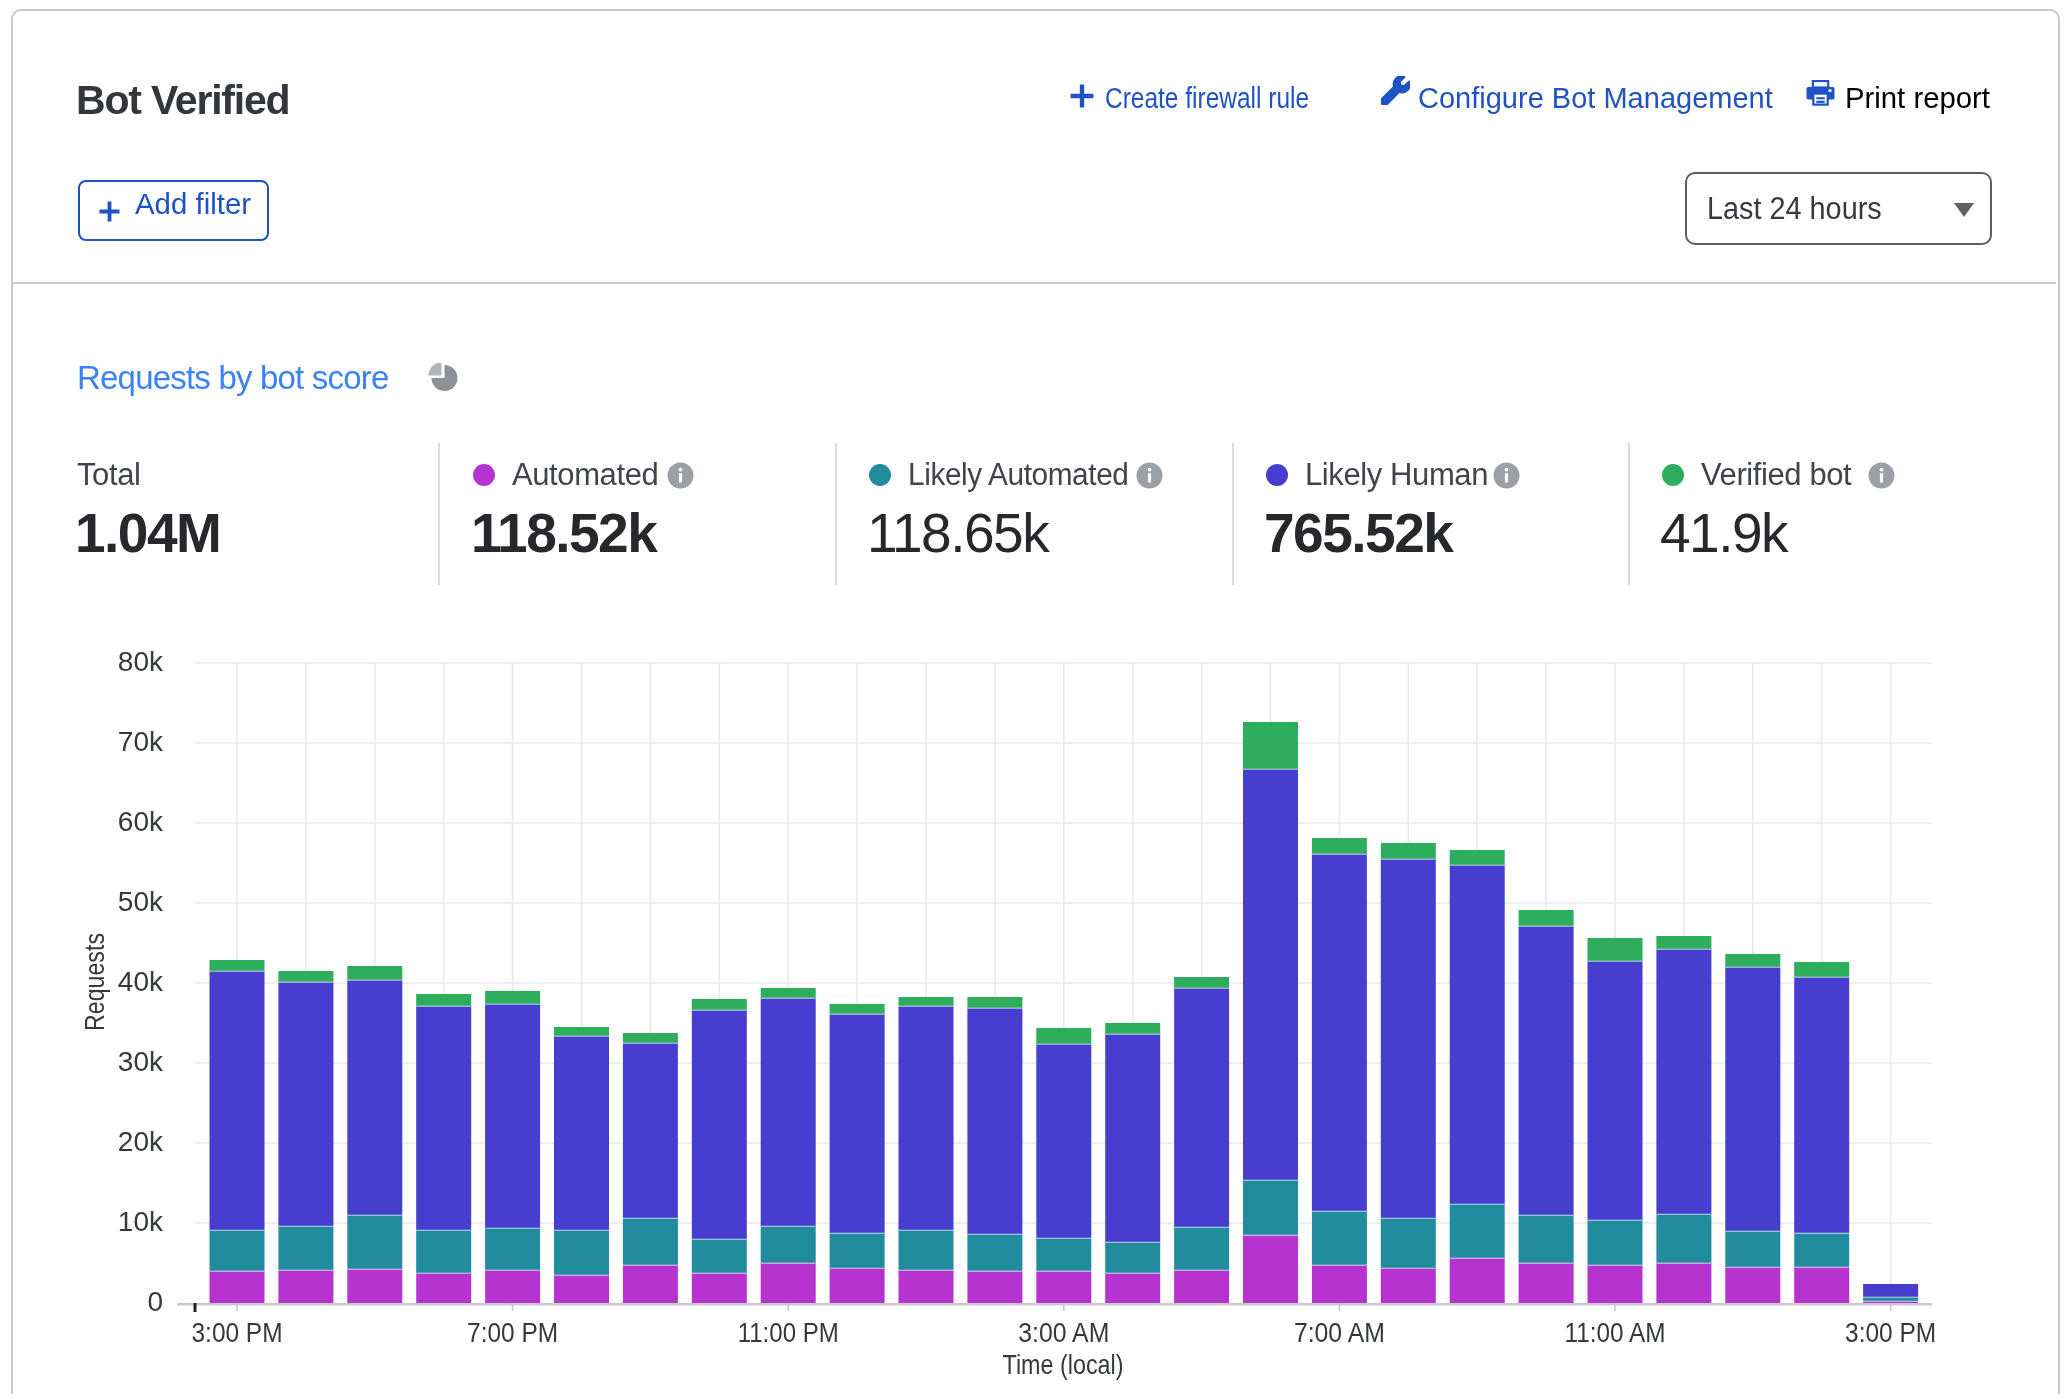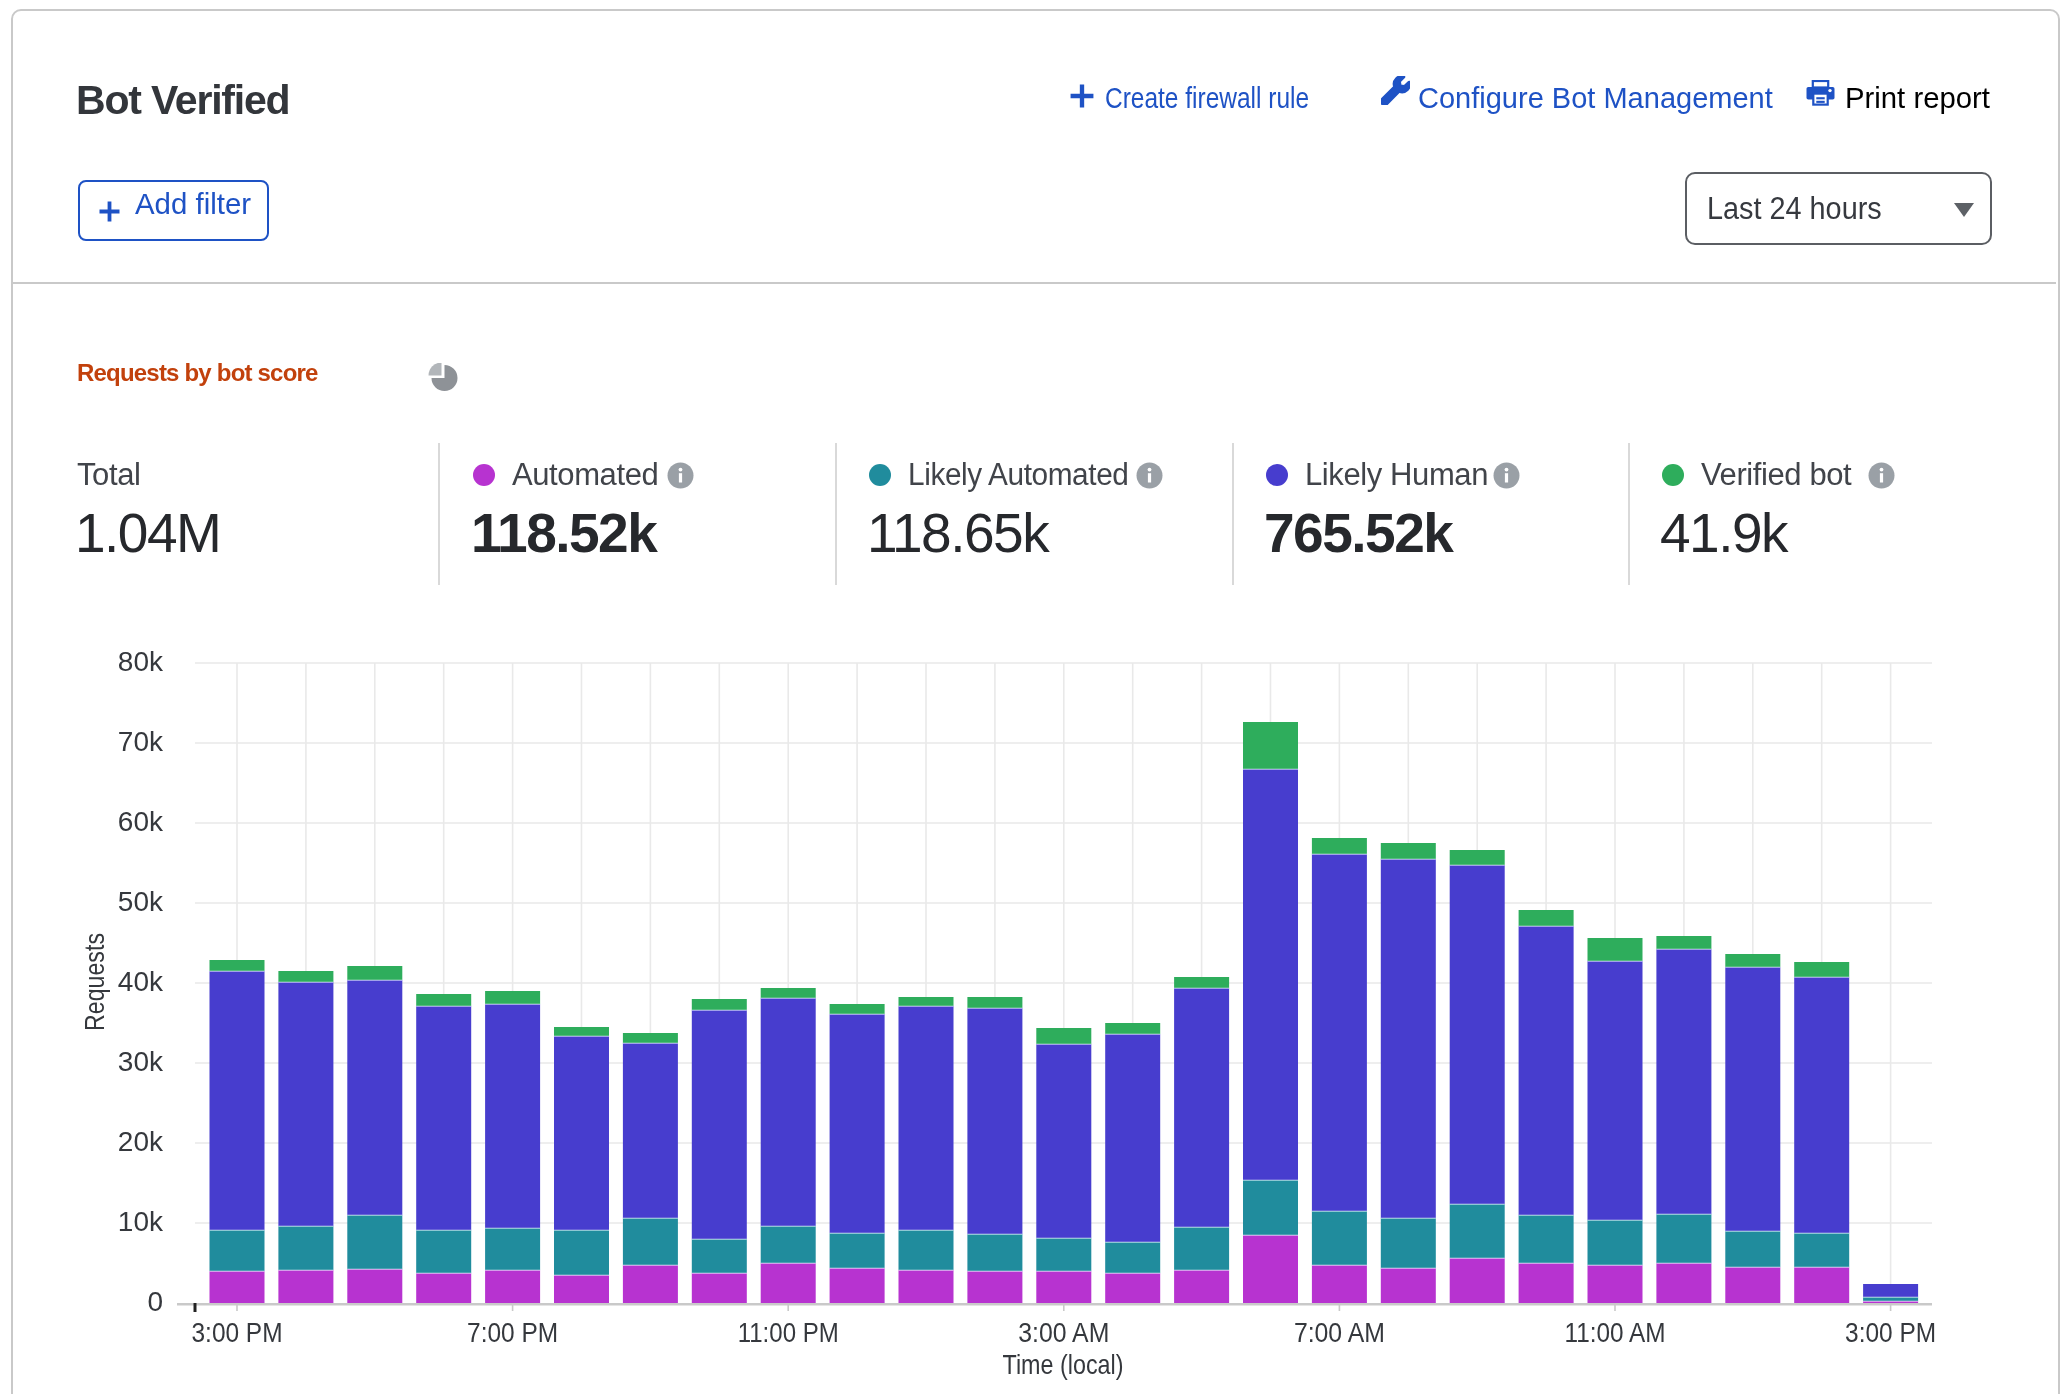--- a/index.html
+++ b/index.html
@@ -33,28 +33,28 @@
 <div class="abs" style="left:78px;top:180px;width:187px;height:57px;border:2px solid #1e52c5;border-radius:8px"></div>
 <svg width="21" height="21" viewBox="0 0 21 21" style="position:absolute;left:99px;top:201px">
     <path d="M8.6 0.5h3.8v8.1h8.1v3.8h-8.1v8.1H8.6v-8.1H0.5V8.6h8.1z" fill="#1e52c5"></path>
   </svg>
 <div class="abs" style="left:135px;top:187px;font-size:30px;color:#1e52c5"><span class="sx" style="transform:scaleX(0.98)">Add filter</span></div>
 
 <div class="abs" style="left:1685px;top:172px;width:303px;height:69px;border:2px solid #5b5e63;border-radius:10px"></div>
 <div class="abs" style="left:1707px;top:191px;font-size:31px;color:#36393f"><span class="sx" style="transform:scaleX(0.93)">Last 24 hours</span></div>
 <div style="position:absolute;left:1954px;top:203px;width:0;height:0;border-left:10.5px solid transparent;border-right:10.5px solid transparent;border-top:14px solid #5d6166"></div>
 
-<div class="abs" style="left:77px;top:359px;font-size:24px;font-weight:bold;letter-spacing:-0.8px;color:#c2410c">Requests by bot score</div>
+<div class="abs" style="left:77px;top:359px;font-size:33px;font-weight:normal;letter-spacing:-0.8px;color:#3b82f6">Requests by bot score</div>
 <svg width="30" height="30" viewBox="0 0 30 30" style="position:absolute;left:428px;top:363px">
     <path d="M16.5 2 A13 13 0 1 1 3.5 15 L16.5 15 Z" fill="#8e9297"></path>
     <path d="M13.5 12.5 L13.5 -0.5 A13 13 0 0 0 0.5 12.5 Z" fill="#b2b6ba"></path>
   </svg>
 
 <div style="position:absolute;left:77px;top:457px;font-size:31px;letter-spacing:-0.4px;color:#41444a">Total</div>
-<div style="position:absolute;left:75px;top:501px;font-size:55px;letter-spacing:-1.5px;font-weight:normal;color:#26282c">1.04M</div>
+<div style="position:absolute;left:75px;top:501px;font-size:55px;letter-spacing:-1.5px;font-weight:bold;color:#26282c">1.04M</div>
 <div style="position:absolute;left:473px;top:464px;width:22px;height:22px;border-radius:50%;background:#b733d0"></div>
 <div style="position:absolute;left:512px;top:457px;font-size:31px;letter-spacing:-0.4px;color:#41444a">Automated</div>
 <svg width="27" height="27" viewBox="0 0 27 27" style="position:absolute;left:667px;top:462px">
     <circle cx="13.5" cy="13.5" r="13" fill="#9aa0a6"></circle>
     <rect x="11.9" y="11.2" width="3.2" height="9.3" fill="#fff"></rect>
     <circle cx="13.5" cy="7.6" r="1.9" fill="#fff"></circle>
   </svg>
 <div style="position:absolute;left:471px;top:501px;font-size:55px;letter-spacing:-1.5px;font-weight:bold;color:#26282c">118.52k</div>
 <div style="position:absolute;left:869px;top:464px;width:22px;height:22px;border-radius:50%;background:#208c9d"></div>
 <div style="position:absolute;left:908px;top:457px;font-size:31px;letter-spacing:-0.4px;color:#41444a"><span class="sx" style="transform:scaleX(0.96)">Likely Automated</span></div>

